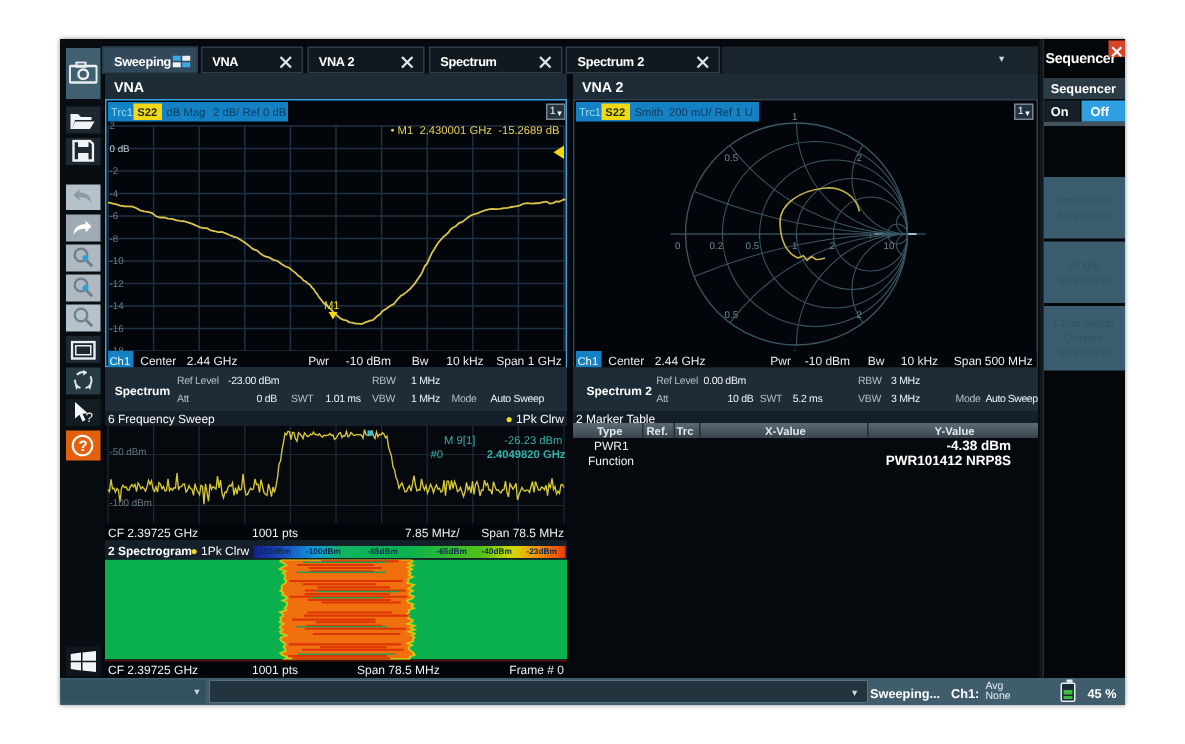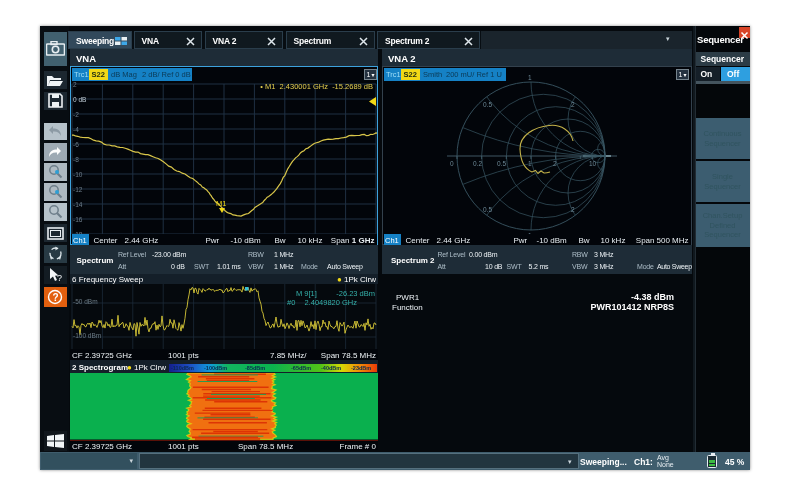--- a/index.html
+++ b/index.html
@@ -183,21 +183,21 @@
       <div class="a" style="left:0px;top:0px;width:17px;height:11px;background:#1581c5">
         <div class="t" style="left:1.5px;top:1.5px;font-size:7.5px;color:#fff;font-weight:400;">Ch1</div>
       </div>
       <div class="t" style="left:22px;top:1.5px;font-size:8px;color:#e8eef2;font-weight:400;">Center</div>
       <div class="t" style="left:53px;top:1.5px;font-size:8px;color:#e8eef2;font-weight:400;">2.44 GHz</div>
       <div class="t" style="left:134px;top:1.5px;font-size:8px;color:#e8eef2;font-weight:400;">Pwr</div>
       <div class="t" style="left:159px;top:1.5px;font-size:8px;color:#e8eef2;font-weight:400;">-10 dBm</div>
       <div class="t" style="left:203px;top:1.5px;font-size:8px;color:#e8eef2;font-weight:400;">Bw</div>
       <div class="t" style="left:226px;top:1.5px;font-size:8px;color:#e8eef2;font-weight:400;">10 kHz</div>
       <div class="t" style="right:27px;top:1.5px;font-size:8px;color:#e8eef2;font-weight:400;">Span</div>
-      <div class="t" style="right:2px;top:1.5px;font-size:8px;color:#e8eef2;font-weight:700;">1 GHz</div>
+      <div class="t" style="right:2px;top:1.5px;font-size:8px;color:#e8eef2;font-weight:400;">1 GHz</div>
     </div>
 <div class="a" style="left:342px;top:23px;width:310px;height:17px;background:#1e2c37">
       <div class="t" style="left:6px;top:4px;font-size:9.5px;color:#fff;font-weight:700;">VNA 2</div>
     </div>
 <div class="a" style="left:342px;top:40px;width:310px;height:179px;background:#02050a;border:1px solid #33414d"></div>
 <div class="a" style="left:344px;top:42px;width:122px;height:12.5px;background:#1581c5">
       <div class="t" style="left:2px;top:2px;font-size:7.5px;color:#9fdff8;font-weight:400;">Trc1</div>
       <div class="a" style="left:17px;top:1px;width:19px;height:10.5px;background:#f2d816">
         <div class="t" style="left:2.5px;top:1.2px;font-size:7.5px;color:#1c2a14;font-weight:700;">S22</div>
       </div>
@@ -301,21 +301,21 @@
       <line x1="2" y1="19" x2="306" y2="19" stroke="#1c2b3a" stroke-width="0.8"></line>
       <line x1="2" y1="53" x2="306" y2="53" stroke="#1c2b3a" stroke-width="0.8"></line>
       <polyline points="2.0,42.4 3.0,43.8 4.0,35.6 5.0,41.9 6.0,41.4 7.0,44.1 8.0,41.7 9.0,42.9 10.0,50.7 11.0,41.4 12.0,39.5 13.0,41.0 14.0,40.4 15.0,42.6 16.0,42.8 17.0,40.3 18.0,39.1 19.0,40.5 20.0,39.0 21.0,43.7 22.0,38.0 23.0,39.5 24.0,41.9 25.0,40.5 26.0,41.7 27.0,43.4 28.0,40.5 29.0,36.2 30.0,38.9 31.0,36.5 32.0,42.0 33.0,43.6 34.0,40.5 35.0,44.1 36.0,37.7 37.0,38.7 38.0,41.9 39.0,40.2 40.0,43.4 41.0,42.9 42.0,35.2 43.0,43.0 44.0,41.5 45.0,42.8 46.0,41.2 47.0,41.3 48.0,31.3 49.0,42.7 50.0,40.4 51.0,40.4 52.0,38.7 53.0,38.6 54.0,44.0 55.0,42.8 56.0,39.7 57.0,41.7 58.0,42.2 59.0,46.3 60.0,38.4 61.0,42.2 62.0,44.0 63.0,45.9 64.0,39.6 65.0,40.3 66.0,52.2 67.0,38.5 68.0,44.0 69.0,50.2 70.0,38.5 71.0,42.3 72.0,40.3 73.0,41.1 74.0,42.0 75.0,33.4 76.0,41.3 77.0,36.1 78.0,44.7 79.0,47.9 80.0,44.0 81.0,44.3 82.0,41.0 83.0,39.5 84.0,40.1 85.0,37.7 86.0,46.2 87.0,41.1 88.0,45.4 89.0,40.3 90.0,42.8 91.0,42.0 92.0,31.9 93.0,41.0 94.0,45.9 95.0,45.7 96.0,43.4 97.0,41.5 98.0,42.5 99.0,41.8 100.0,35.3 101.0,39.0 102.0,38.9 103.0,44.2 104.0,35.8 105.0,40.0 106.0,44.5 107.0,45.5 108.0,46.2 109.0,38.6 110.0,42.2 111.0,47.1 112.0,40.6 113.0,44.3 114.0,40.0 115.0,34.3 116.0,25.4 117.0,23.4 118.0,15.7 119.0,10.9 120.0,4.8 121.0,5.9 122.0,3.5 123.0,3.9 124.0,9.0 125.0,4.2 126.0,4.5 127.0,8.6 128.0,10.1 129.0,4.4 130.0,5.5 131.0,6.5 132.0,8.4 133.0,4.6 134.0,5.7 135.0,7.1 136.0,6.6 137.0,5.5 138.0,5.8 139.0,4.1 140.0,5.7 141.0,5.6 142.0,6.3 143.0,5.2 144.0,6.7 145.0,7.4 146.0,6.2 147.0,6.5 148.0,6.1 149.0,6.0 150.0,5.0 151.0,6.4 152.0,5.9 153.0,8.9 154.0,8.2 155.0,6.5 156.0,4.9 157.0,4.4 158.0,7.7 159.0,6.4 160.0,6.7 161.0,3.6 162.0,7.3 163.0,6.6 164.0,4.4 165.0,5.3 166.0,6.4 167.0,6.1 168.0,5.6 169.0,5.9 170.0,5.6 171.0,6.2 172.0,8.1 173.0,2.4 174.0,5.7 175.0,6.2 176.0,6.4 177.0,5.5 178.0,3.5 179.0,6.5 180.0,8.4 181.0,3.9 182.0,7.2 183.0,5.5 184.0,5.9 185.0,4.5 186.0,5.5 187.0,7.8 188.0,6.8 189.0,13.9 190.0,17.2 191.0,20.2 192.0,27.2 193.0,29.1 194.0,34.3 195.0,36.5 196.0,41.6 197.0,39.4 198.0,38.0 199.0,40.9 200.0,43.8 201.0,43.7 202.0,41.3 203.0,39.9 204.0,43.4 205.0,38.5 206.0,33.0 207.0,39.5 208.0,43.3 209.0,42.4 210.0,42.7 211.0,35.3 212.0,40.0 213.0,42.6 214.0,39.8 215.0,44.7 216.0,42.2 217.0,38.9 218.0,41.0 219.0,44.5 220.0,41.1 221.0,39.3 222.0,42.1 223.0,41.5 224.0,44.1 225.0,43.2 226.0,36.1 227.0,46.4 228.0,36.7 229.0,36.7 230.0,42.8 231.0,36.3 232.0,41.7 233.0,36.9 234.0,39.5 235.0,43.8 236.0,43.1 237.0,41.0 238.0,44.0 239.0,47.1 240.0,44.0 241.0,37.6 242.0,42.5 243.0,40.6 244.0,44.8 245.0,36.8 246.0,45.6 247.0,39.0 248.0,37.1 249.0,40.4 250.0,46.7 251.0,42.7 252.0,42.9 253.0,36.0 254.0,39.7 255.0,38.3 256.0,42.8 257.0,42.5 258.0,45.5 259.0,37.1 260.0,40.5 261.0,42.7 262.0,42.5 263.0,43.9 264.0,44.7 265.0,42.5 266.0,42.4 267.0,36.7 268.0,44.2 269.0,47.3 270.0,38.6 271.0,40.3 272.0,42.1 273.0,40.5 274.0,38.1 275.0,49.3 276.0,45.8 277.0,43.2 278.0,41.0 279.0,42.8 280.0,43.5 281.0,42.6 282.0,42.9 283.0,44.3 284.0,40.5 285.0,37.0 286.0,44.2 287.0,37.0 288.0,39.9 289.0,42.8 290.0,42.9 291.0,40.6 292.0,41.2 293.0,42.5 294.0,39.4 295.0,46.4 296.0,38.8 297.0,40.9 298.0,34.9 299.0,42.3 300.0,40.4 301.0,45.3 302.0,43.4 303.0,44.9 304.0,39.1 305.0,39.0 306.0,41.0" fill="none" stroke="#d8c838" stroke-width="0.9"></polyline>
       <rect x="175" y="3" width="3.5" height="3.5" fill="#35c0d8"></rect>
     </svg>
 <div class="t" style="left:33px;top:272px;font-size:6.5px;color:#6b7a85;font-weight:400;">-50 dBm</div>
 <div class="t" style="left:33px;top:306px;font-size:6.5px;color:#6b7a85;font-weight:400;">-100 dBm</div>
 <div class="t" style="left:256px;top:263px;font-size:7.5px;color:#35b0aa;font-weight:400;">M 9[1]</div>
     <div class="t" style="right:375px;top:263px;font-size:7.5px;color:#35b0aa;font-weight:400;">-26.23 dBm</div>
 <div class="t" style="left:247px;top:272px;font-size:7.5px;color:#35b0aa;font-weight:400;">#0</div>
-    <div class="t" style="right:393px;top:272px;font-size:7.5px;color:#35b0aa;font-weight:400;">2.4049820 GHz</div>
+    <div class="t" style="right:373px;top:272px;font-size:7.5px;color:#35b0aa;font-weight:700;">2.4049820 GHz</div>
 <div class="a" style="left:30px;top:323px;width:308px;height:11px;background:#02050a">
       <div class="t" style="left:2px;top:1.5px;font-size:8px;color:#eef3f6;font-weight:400;">CF 2.39725 GHz</div>
       <div class="t" style="left:98px;top:1.5px;font-size:8px;color:#eef3f6;font-weight:400;">1001 pts</div>
       <div class="t" style="left:200px;top:1.5px;font-size:8px;color:#eef3f6;font-weight:400;">7.85 MHz/</div>
       <div class="t" style="right:2px;top:1.5px;font-size:8px;color:#eef3f6;font-weight:400;">Span 78.5 MHz</div>
     </div>
 <div class="a" style="left:30px;top:334px;width:308px;height:13px;background:#141f29">
       <div class="t" style="left:2px;top:2.5px;font-size:8px;color:#fff;font-weight:700;">2 Spectrogram</div>
       <div class="t" style="left:57px;top:2.5px;font-size:8px;color:#fff;font-weight:400;"><span style="color:#f2d816">●</span> 1Pk Clrw</div>
     </div>
@@ -374,20 +374,34 @@
 <div class="t" style="left:397.5px;top:236.5px;font-size:7px;color:#aebec8;font-weight:400;letter-spacing:-0.2px">Att</div>
     <div class="t" style="left:445px;top:236.5px;font-size:7px;color:#eef3f6;font-weight:400;letter-spacing:-0.2px">10 dB</div>
     <div class="t" style="left:466.5px;top:236.5px;font-size:7px;color:#aebec8;font-weight:400;letter-spacing:-0.2px">SWT</div>
     <div class="t" style="left:488.5px;top:236.5px;font-size:7px;color:#eef3f6;font-weight:400;letter-spacing:-0.2px">5.2 ms</div>
 <div class="t" style="left:532px;top:225px;font-size:7px;color:#aebec8;font-weight:400;letter-spacing:-0.2px">RBW</div>
     <div class="t" style="left:554px;top:225px;font-size:7px;color:#eef3f6;font-weight:400;letter-spacing:-0.2px">3 MHz</div>
 <div class="t" style="left:532px;top:236.5px;font-size:7px;color:#aebec8;font-weight:400;letter-spacing:-0.2px">VBW</div>
     <div class="t" style="left:554px;top:236.5px;font-size:7px;color:#eef3f6;font-weight:400;letter-spacing:-0.2px">3 MHz</div>
     <div class="t" style="left:597px;top:236.5px;font-size:7px;color:#aebec8;font-weight:400;letter-spacing:-0.2px">Mode</div>
     <div class="t" style="left:617px;top:236.5px;font-size:7px;color:#eef3f6;font-weight:400;letter-spacing:-0.3px">Auto Sweep</div>
+<div class="a" style="left:342px;top:248px;width:310px;height:8.5px;background:#141f29">
+      <div class="t" style="left:2px;top:0.5px;font-size:8px;color:#fff;font-weight:400;">2 Marker Table</div>
+    </div>
+<div class="a" style="left:342px;top:256px;width:310px;height:10px;background:linear-gradient(180deg,#5c6a74,#38444d)">
+      <div class="t" style="left:16px;top:1px;font-size:7.5px;color:#e3eaef;font-weight:700;">Type</div>
+      <div class="t" style="left:49px;top:1px;font-size:7.5px;color:#e3eaef;font-weight:700;">Ref.</div>
+      <div class="t" style="left:69px;top:1px;font-size:7.5px;color:#e3eaef;font-weight:700;">Trc</div>
+      <div class="t" style="left:128px;top:1px;font-size:7.5px;color:#e3eaef;font-weight:700;">X-Value</div>
+      <div class="t" style="left:241px;top:1px;font-size:7.5px;color:#e3eaef;font-weight:700;">Y-Value</div>
+      <div class="a" style="left:45.5px;top:0;width:1px;height:10px;background:#242e34"></div>
+      <div class="a" style="left:66.5px;top:0;width:1px;height:10px;background:#242e34"></div>
+      <div class="a" style="left:84px;top:0;width:1px;height:10px;background:#242e34"></div>
+      <div class="a" style="left:196px;top:0;width:1px;height:10px;background:#242e34"></div>
+    </div>
 <div class="t" style="left:356px;top:267px;font-size:8px;color:#eef3f6;font-weight:400;">PWR1</div>
     <div class="t" style="right:76px;top:266px;font-size:9px;color:#fff;font-weight:700;">-4.38 dBm</div>
 <div class="t" style="left:352px;top:276.5px;font-size:8px;color:#eef3f6;font-weight:400;">Function</div>
     <div class="t" style="right:76px;top:276px;font-size:9px;color:#fff;font-weight:700;">PWR101412 NRP8S</div>
 <div class="a" style="left:653px;top:0;width:2px;height:444px;background:#10181e"></div>
 <div class="a" style="left:655px;top:0;width:55px;height:444px;background:#04070a;border-left:1px solid #222c34"></div>
 <div class="t" style="left:657px;top:7.5px;font-size:9.5px;color:#fff;font-weight:700;letter-spacing:-0.2px">Sequencer</div>
 <div class="a" style="left:698.5px;top:0.5px;width:11.5px;height:11.5px;background:#d84427"><svg width="11" height="11" viewBox="0 0 11 11">
         <path d="M2.5 2.5 L8.5 8.5 M8.5 2.5 L2.5 8.5" stroke="#fff" stroke-width="1.5"></path>
       </svg></div>

